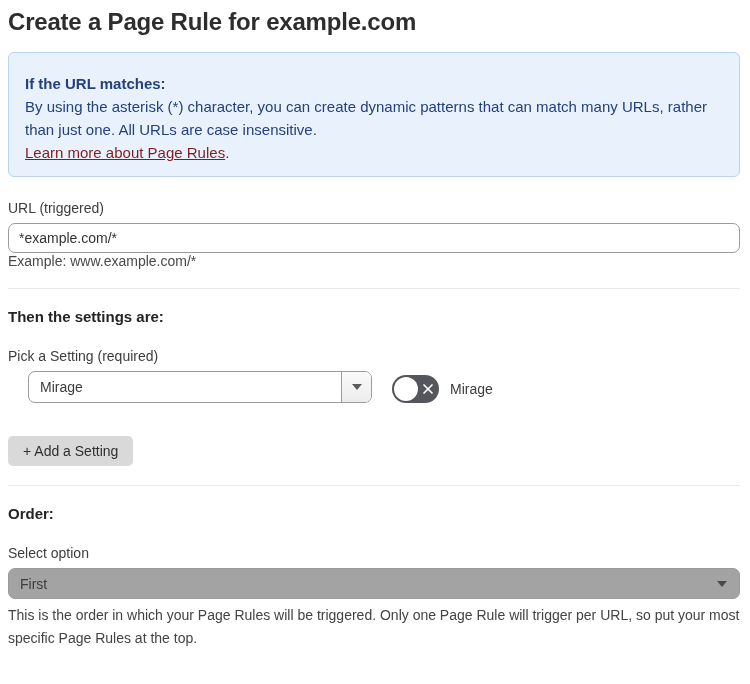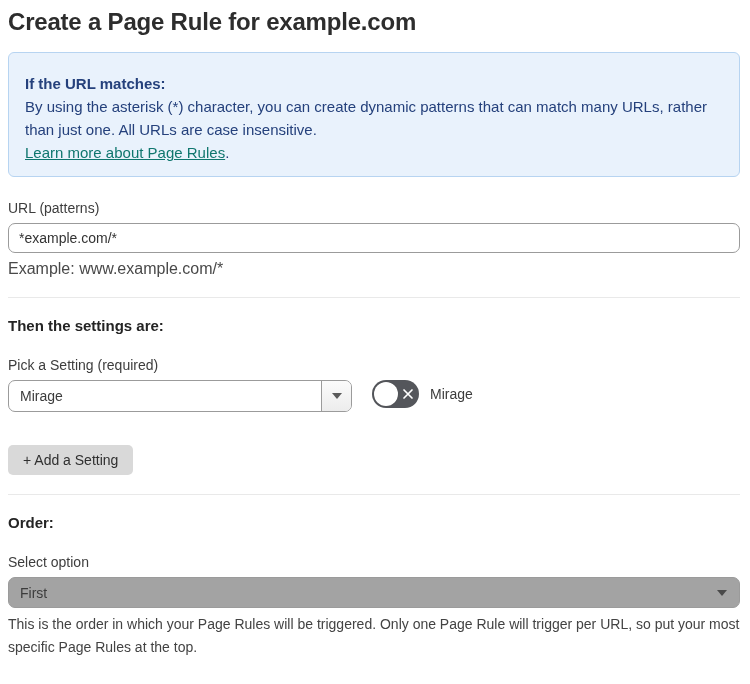--- a/index.html
+++ b/index.html
@@ -25,21 +25,21 @@
     background: #e9f2fc;
     border: 1px solid #b7d4f1;
     border-radius: 6px;
     padding: 19px 16px 12px 16px;
     font-size: 15px;
     line-height: 23px;
     color: #25417c;
   }
   .info-heading { font-weight: 700; }
   .info-link {
-    color: #0f766e;
+    color: #7f1d1d;
     text-decoration: underline;
     cursor: pointer;
   }
   .info-link-suffix { color: #25417c; }
 
   .field-label {
     font-size: 14px;
     color: #3d3d3d;
     margin: 23px 0 7px 0;
   }
@@ -51,39 +51,38 @@
     border: 1px solid #9b9b9b;
     border-radius: 7px;
     padding: 0 10px;
     font-family: "Liberation Sans", sans-serif;
     font-size: 14px;
     color: #333;
     background: #fff;
     outline: none;
   }
   .helper-text {
-    font-size: 16px;
+    font-size: 14px;
     color: #494949;
-    margin-top: 7px;
   }
 
   .divider {
     border: none;
     border-top: 1px solid #e9e9e9;
     margin: 19px 0 19px 0;
   }
 
   .section-heading {
     font-size: 15px;
     font-weight: 700;
     color: #242424;
     margin: 0;
   }
 
-  .setting-row { display: flex; align-items: flex-start; }
+  .setting-row { display: flex; align-items: flex-end; margin-left: 20px; }
 
   .dropdown {
     width: 344px;
     height: 32px;
     border: 1px solid #9b9b9b;
     border-radius: 7px;
     background: #fff;
     display: flex;
     align-items: center;
     justify-content: space-between;
@@ -186,21 +185,21 @@
 <div class="container">
 
   <h1 class="page-title">Create a Page Rule for example.com</h1>
 
   <div class="info-box">
     <div class="info-heading">If the URL matches:</div>
     <div class="info-body">By using the asterisk (*) character, you can create dynamic patterns that can match many URLs, rather than just one. All URLs are case insensitive.</div>
     <div class="info-link-line"><a class="info-link">Learn more about Page Rules</a><span class="info-link-suffix">.</span></div>
   </div>
 
-  <div class="field-label">URL (patterns)</div>
+  <div class="field-label">URL (triggered)</div>
   <input type="text" class="text-input" value="*example.com/*" style="">
   <div class="helper-text">Example: www.example.com/*</div>
 
   <hr class="divider">
 
   <h2 class="section-heading">Then the settings are:</h2>
 
   <div class="field-label">Pick a Setting (required)</div>
   <div class="setting-row">
     <div class="dropdown">

